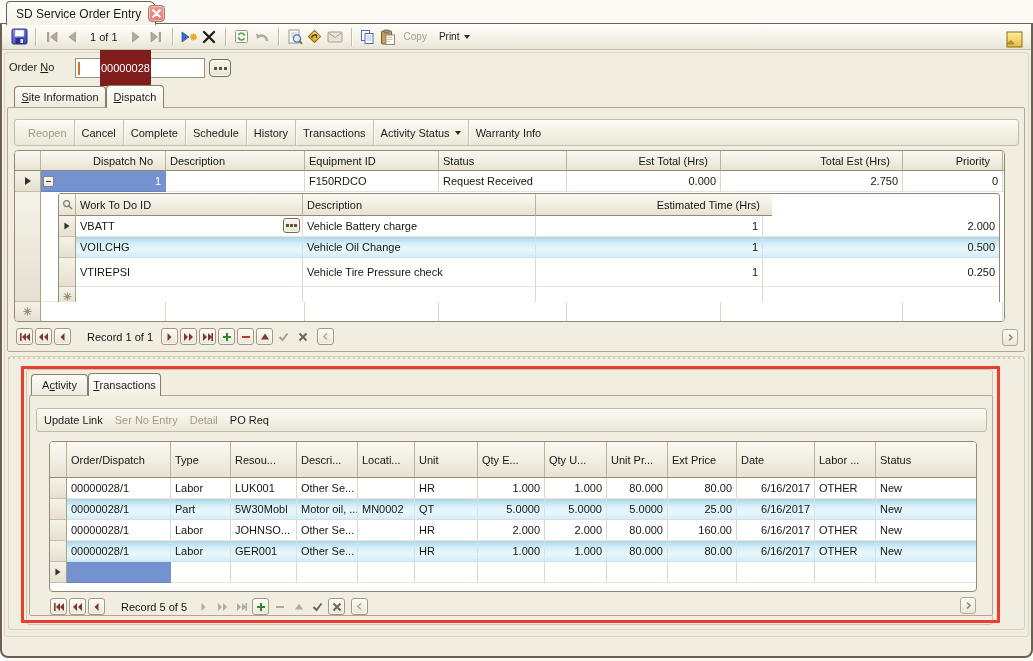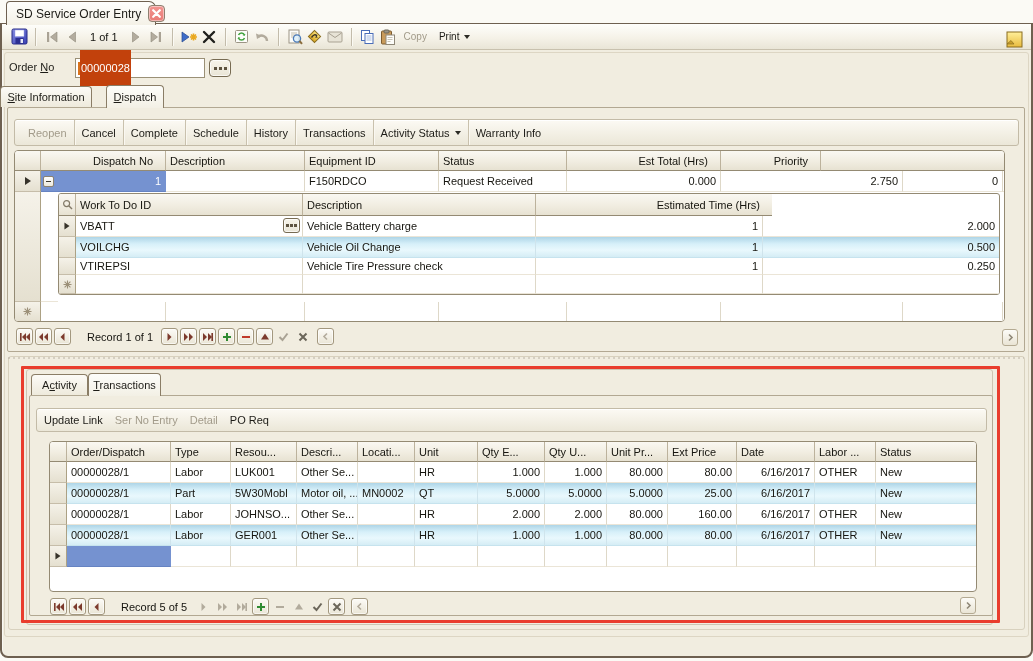--- a/index.html
+++ b/index.html
@@ -58,21 +58,21 @@
   #notes-btn { position:absolute; right:7px; top:4px; }
 
   
   #order-label { position:absolute; left:9px; top:61px; }
   #order-field {
     position: absolute; left:75px; top:58px; width:130px; height:20px;
     background: #fff; border: 1px solid #9a9076;
     display: flex; align-items: center; padding-left: 2px;
   }
   #order-field .caret { width:2px; height:13px; background:#d8731d; }
-  #order-field .selected { background:#c2410c; color:#fff; padding:12px 1px; }
+  #order-field .selected { background:#7f1d1d; color:#fff; padding:12px 1px;margin-left:20px; }
   .ellipsisbtn {
     border: 1px solid #776b52; border-radius: 4px;
     background: linear-gradient(#f7f4ea, #e9e5d6);
     color: #5d5340; display:flex; align-items:center; justify-content:center;
     box-shadow: inset 0 0 0 1px rgba(255,255,255,.7);
   }
   #order-ellipsis { position:absolute; left:209px; top:59px; width:22px; height:18px; }
   .dots { display:flex; gap:2px; }
   .dots i { width:3px; height:3px; background:#5d5340; display:block; }
 
@@ -366,21 +366,21 @@
   <span class="selected">00000028</span>
 </div>
 <div id="order-ellipsis" class="ellipsisbtn">
   <span class="dots">
       <i></i>
       <i></i>
       <i></i>
     </span>
 </div>
 
-<div class="tab" style="left:0; top:86px; width:92px;">
+<div class="tab" style="left:14px; top:86px; width:92px;">
   <span><span></span><span class="ak">S</span><span>ite Information</span></span>
 </div>
 <div class="tab active" style="left:106px; top:85px; width:58px;">
   <span><span></span><span class="ak">D</span><span>ispatch</span></span>
 </div>
 
 <div class="panel" style="left:7px; top:107px; width:1018px; height:245px;"></div>
 
 <div class="actionbar" style="left:14px; top:119px; width:1005px; height:27px; padding-left:6px;">
   <span class="abtn disabled">Reopen</span>
@@ -398,20 +398,21 @@
 
 <div class="gridbox" style="left:14px; top:150px; width:991px; height:172px;">
 
   <div class="grow" style="height:20px;text-align:right;">
     <div class="c hc" style="width:26px;"></div>
     <div class="c hc r" style="width:125px;">Dispatch No</div>
     <div class="c hc" style="width:139px;">Description</div>
     <div class="c hc" style="width:134px;">Equipment ID</div>
     <div class="c hc" style="width:128px;">Status</div>
     <div class="c hc r" style="width:154px;">Est Total (Hrs)</div>
+    <div class="c hc r" style="width:182px;">Total Est (Hrs)</div>
     <div class="c hc r" style="width:100px;">Priority</div>
     <div class="c hc fill"></div>
   </div>
 
   <div class="grow" style="height:21px;">
     <div class="c sel-cell" style="width:26px;">
         <span class="rowptr"></span>
       </div>
     <div class="c r selblue" style="width:125px; padding-left:2px;">
       <span class="expander">
@@ -462,21 +463,21 @@
           <div class="c r" style="width:227px;">1</div>
           <div class="c r" style="width:236px; border-right:none;">2.000</div>
         </div>
         <div class="grow" style="height:21px;">
           <div class="c sel-cell" style="width:17px;"></div>
           <div class="c stripe" style="width:227px;">VOILCHG</div>
           <div class="c stripe" style="width:233px;">Vehicle Oil Change</div>
           <div class="c stripe r" style="width:227px;">1</div>
           <div class="c stripe r" style="width:236px; border-right:none;">0.500</div>
         </div>
-        <div class="grow" style="height:17px;">
+        <div class="grow" style="height:29px;">
           <div class="c sel-cell" style="width:17px;"></div>
           <div class="c" style="width:227px;">VTIREPSI</div>
           <div class="c" style="width:233px;">Vehicle Tire Pressure check</div>
           <div class="c r" style="width:227px;">1</div>
           <div class="c r" style="width:236px; border-right:none;">0.250</div>
         </div>
         <div class="grow" style="height:19px;">
           <div class="c sel-cell" style="width:17px;">
             <svg width="9" height="9" viewBox="0 0 9 9">
                 <g stroke="#9c9078" stroke-width="1.1">
@@ -599,21 +600,21 @@
 <div class="panel" style="left:29px; top:395px; width:964px; height:221px;"></div>
 
 <div class="actionbar nosep" style="left:36px; top:408px; width:951px; height:24px; padding-left:1px;">
   <span class="abtn">Update Link</span>
   <span class="abtn disabled">Ser No Entry</span>
   <span class="abtn disabled">Detail</span>
   <span class="abtn">PO Req</span>
 </div>
 
 <div class="gridbox" style="left:49px; top:441px; width:928px; height:151px;">
-  <div class="grow" style="height:20px;">
+  <div class="grow" style="height:36px;">
     <div class="c hc" style="width:17px;"></div>
     <div class="c hc" style="width:104px;">Order/Dispatch</div>
     <div class="c hc" style="width:60px;">Type</div>
     <div class="c hc" style="width:66px;">Resou...</div>
     <div class="c hc" style="width:61px;">Descri...</div>
     <div class="c hc" style="width:57px;">Locati...</div>
     <div class="c hc" style="width:63px;">Unit</div>
     <div class="c hc" style="width:67px;">Qty E...</div>
     <div class="c hc" style="width:62px;">Qty U...</div>
     <div class="c hc" style="width:61px;">Unit Pr...</div>

